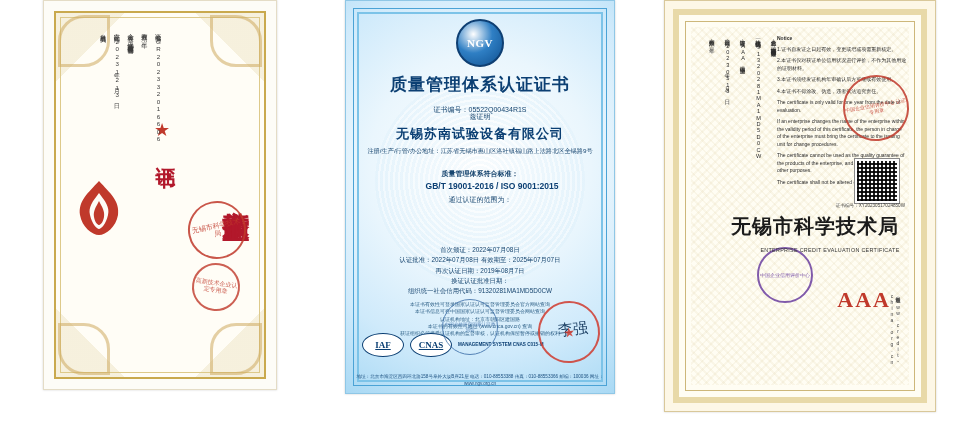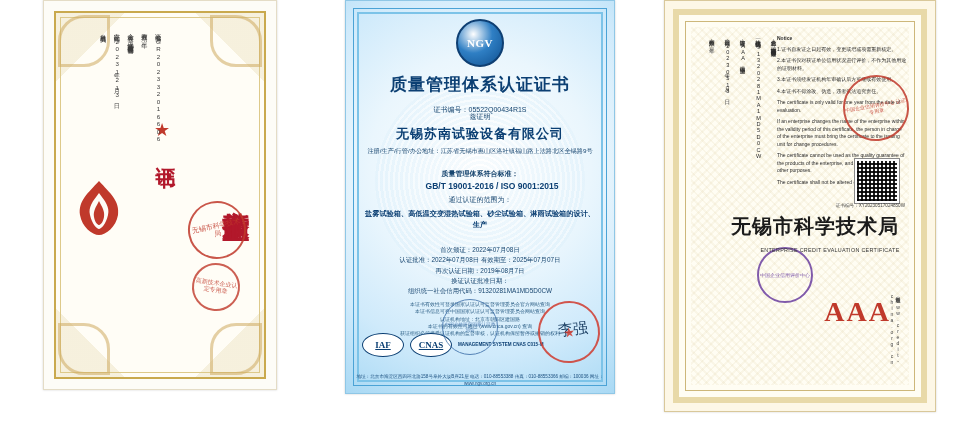--- a/index.html
+++ b/index.html
@@ -429,23 +429,23 @@
     top: 246px;
     width: 150px;
     text-align: center;
     font-size: 5.4px;
     color: #333;
     letter-spacing: 0.3px;
   }
   .c3-aaa {
     position: absolute;
     right: 44px;
-    top: 295px;
+    top: 286px;
     font-family: "Liberation Serif", serif;
-    font-size: 28px;
+    font-size: 22px;
     font-weight: bold;
     color: #c0392b;
     letter-spacing: 2px;
   }
   .c3-notice {
     position: absolute;
     left: 112px;
     top: 34px;
     width: 130px;
     font-size: 5px;
@@ -590,21 +590,20 @@
       <div class="c2-awarded">兹证明</div>
       <div class="c2-company">无锡苏南试验设备有限公司</div>
 
       <div class="c2-address">
         <span>注册/生产/行管/办公地址：</span><span>江苏省无锡市惠山区洛社镇福山路上法路北区全锡路9号</span>
       </div>
 
       <div class="c2-block c2-std-label">质量管理体系符合标准：</div>
       <div class="c2-block c2-std-value">GB/T 19001-2016 / ISO 9001:2015</div>
       <div class="c2-block c2-scope-label">通过认证的范围为：</div>
-      <div class="c2-block c2-scope-value">盐雾试验箱、高低温交变湿热试验箱、砂尘试验箱、淋雨试验箱的设计、生产</div>
 
       <div class="c2-dates">
         <div>首次颁证：2022年07月08日</div>
         <div>认证批准：2022年07月08日 有效期至：2025年07月07日</div>
         <div>再次认证日期：2019年08月7日</div>
         <div>换证认证批准日期：</div>
         <div>组织统一社会信用代码：91320281MA1MD5D0CW</div>
       </div>
 
       <div class="c2-notes">

